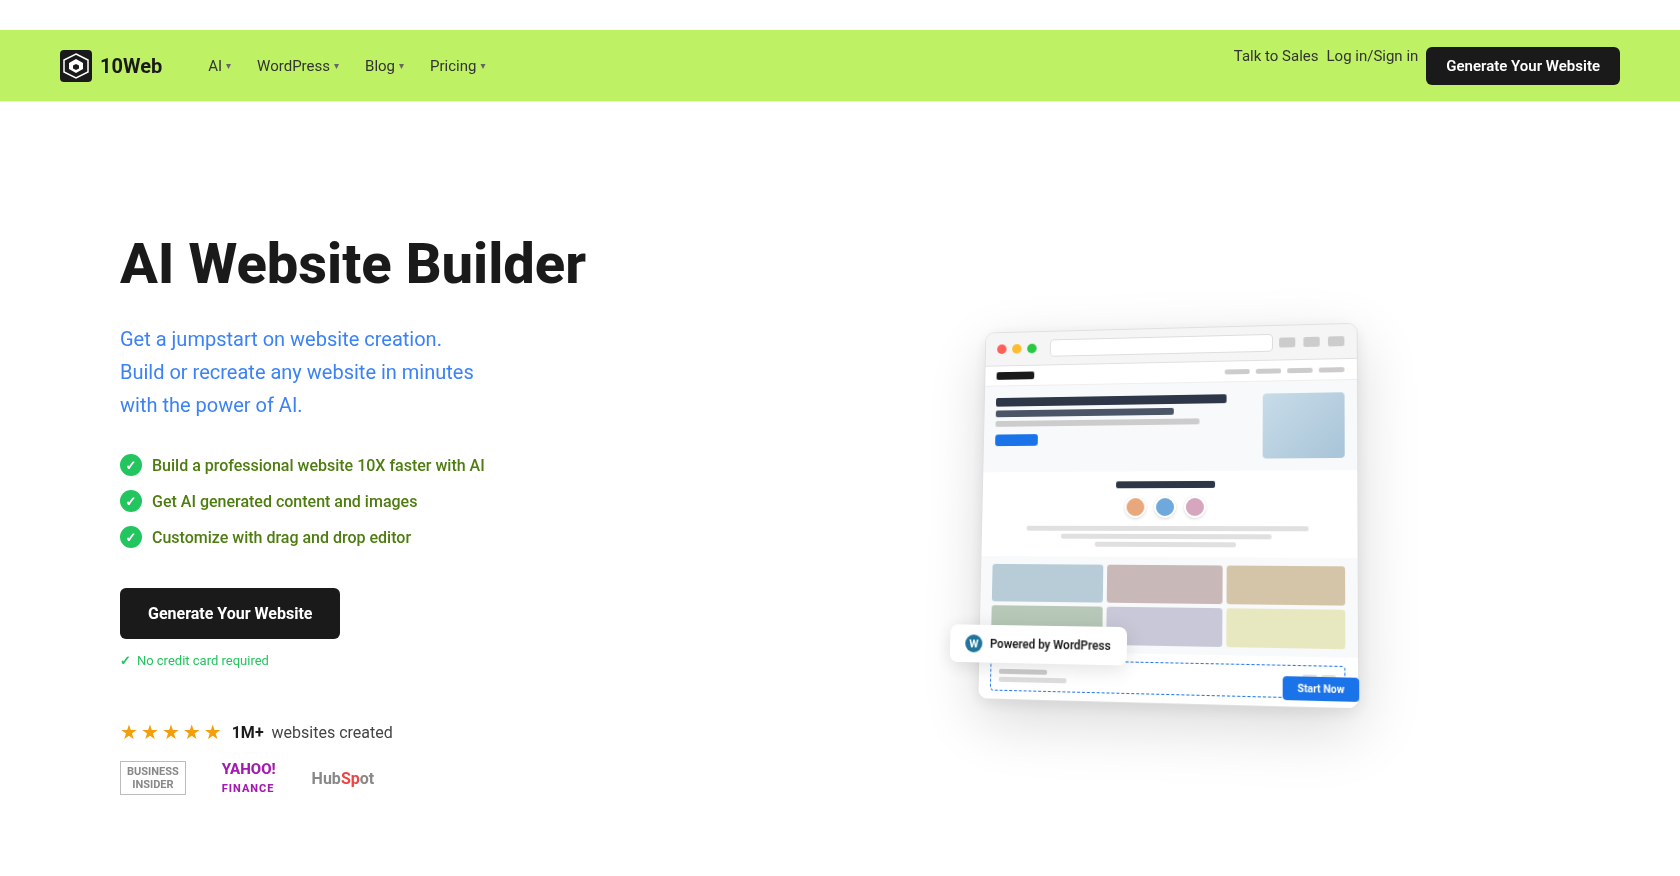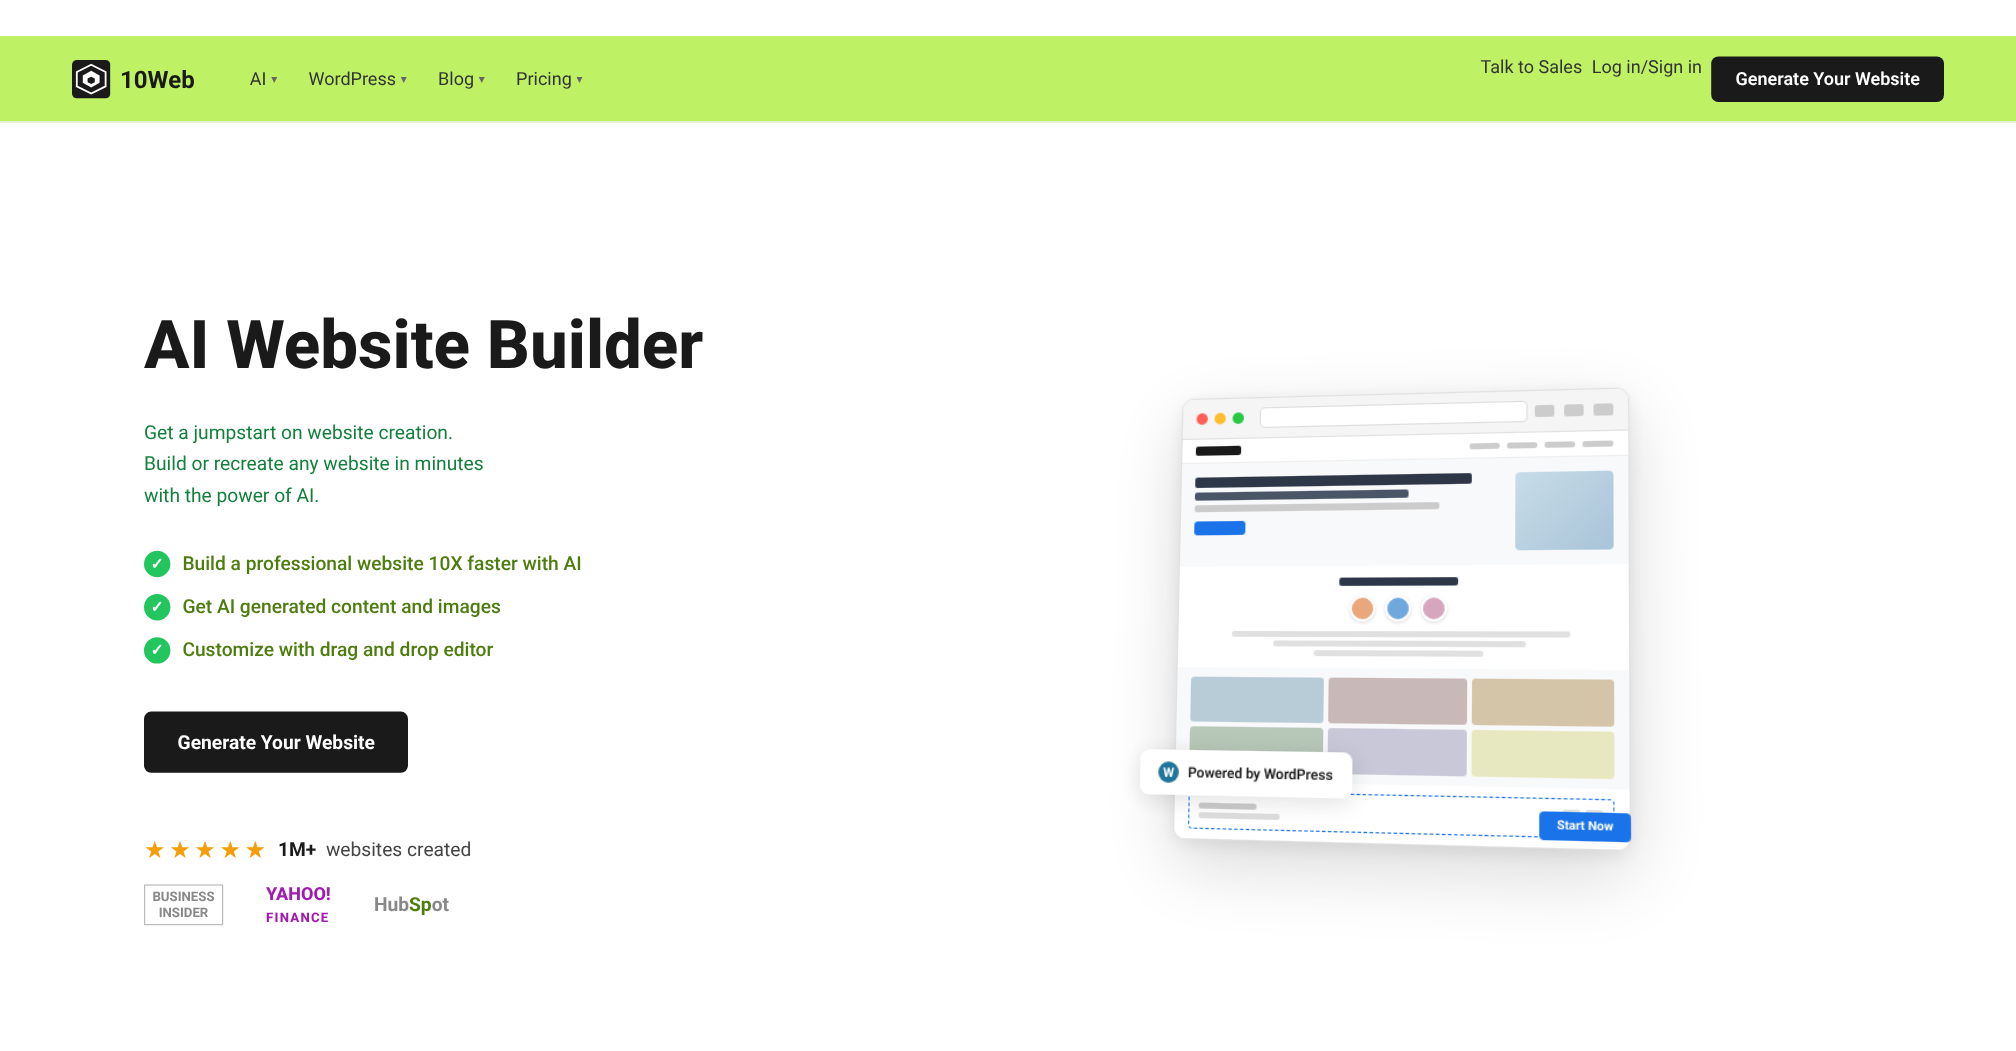--- a/index.html
+++ b/index.html
@@ -29,21 +29,21 @@
       font-family: inherit;
     }
 
     
     .hero {
       display: flex; align-items: center; justify-content: space-between;
       padding: 80px 60px 60px 120px; min-height: calc(100vh - 70px); max-width: 1680px; margin: 0 auto;
     }
     .hero-left { flex: 0 0 580px; max-width: 580px; }
     .hero-title { font-size: 56px; font-weight: 800; line-height: 1.1; color: #1a1a1a; margin-bottom: 28px; }
-    .hero-desc { font-size: 16px; color: #15803d; line-height: 1.65; margin-bottom: 32px; }
+    .hero-desc { font-size: 20px; color: #3b82f6; line-height: 1.65; margin-bottom: 32px; }
     .hero-features { list-style: none; margin-bottom: 40px; display: flex; flex-direction: column; gap: 14px; }
     .hero-features li { display: flex; align-items: center; gap: 10px; font-size: 16px; color: #4d7c0f; font-weight: 500; }
     .check-icon { width: 22px; height: 22px; background: #22c55e; border-radius: 50%; display: inline-flex; align-items: center; justify-content: center; flex-shrink: 0; }
     .check-icon::after { content: '✓'; color: #fff; font-size: 13px; font-weight: 700; }
     .btn-generate-hero {
       background: #1a1a1a; color: #fff; border: none; border-radius: 6px;
       padding: 16px 28px; font-size: 16px; font-weight: 700; cursor: pointer;
       font-family: inherit; display: block; margin-bottom: 14px;
     }
     .no-cc { font-size: 13px; color: #22c55e; display: flex; align-items: center; gap: 6px; }
@@ -166,41 +166,42 @@
       <li>
         <span class="check-icon"></span>
         <span>Get AI generated content and images</span>
       </li>
       <li>
         <span class="check-icon"></span>
         <span>Customize with drag and drop editor</span>
       </li>
     </ul>
     <button class="btn-generate-hero">Generate Your Website</button>
+    <div class="no-cc">No credit card required</div>
 
     <div class="social-proof">
       <div class="stars-row">
         <div class="stars">
           <span class="star">★</span>
           <span class="star">★</span>
           <span class="star">★</span>
           <span class="star">★</span>
           <span class="star">★</span>
         </div>
         <span style="font-weight:700;color:#1a1a1a;">
           <span>1M+</span>
           <span style="font-weight:400;color:#444;margin-left:4px;">websites created</span>
         </span>
       </div>
     </div>
 
     <div class="press-logos">
       <div class="business-insider">BUSINESS<br>INSIDER</div>
       <div class="yahoo-finance">YAHOO!<br><span style="font-size:11px;letter-spacing:1px;">FINANCE</span></div>
-      <div class="hubspot">Hub<span style="color:#4d7c0f;">Sp</span>ot</div>
+      <div class="hubspot">Hub<span style="color:#ef4444;">Sp</span>ot</div>
     </div>
   </div>
 
   <div class="hero-right">
     <div class="mockup-container">
       <div class="browser-window">
         <div class="browser-bar">
           <div class="browser-dot red"></div>
           <div class="browser-dot yellow"></div>
           <div class="browser-dot green"></div>

